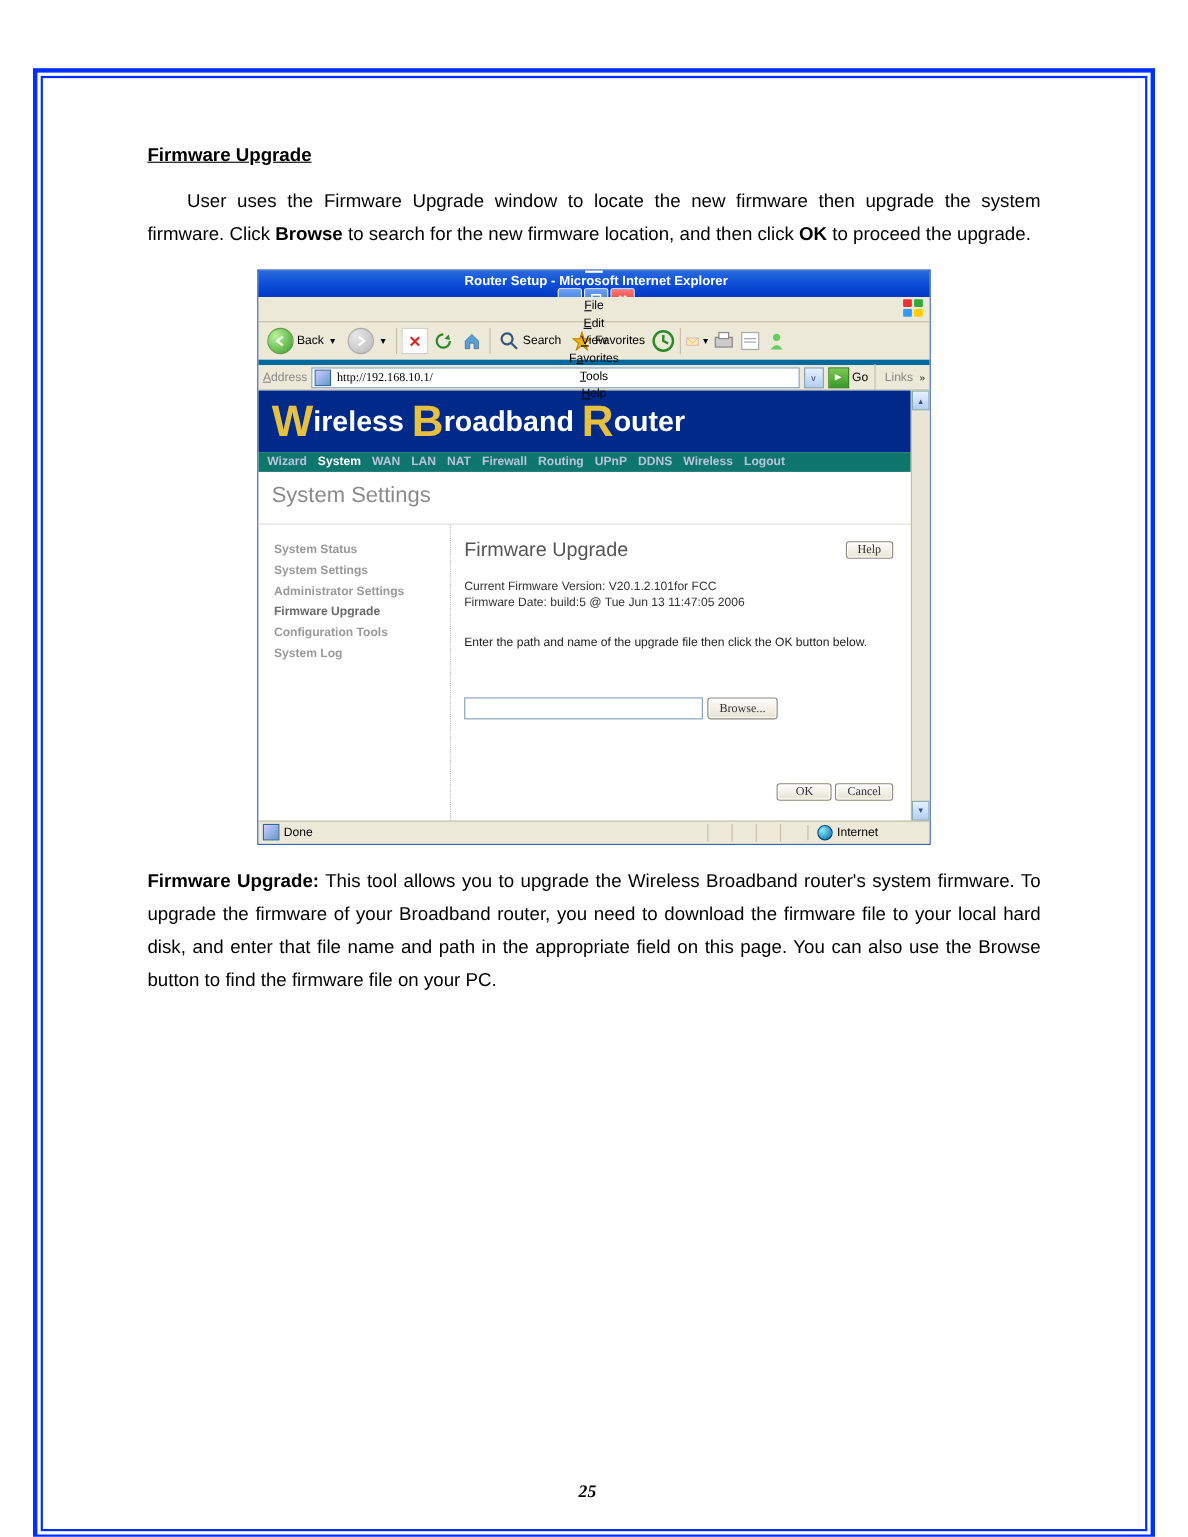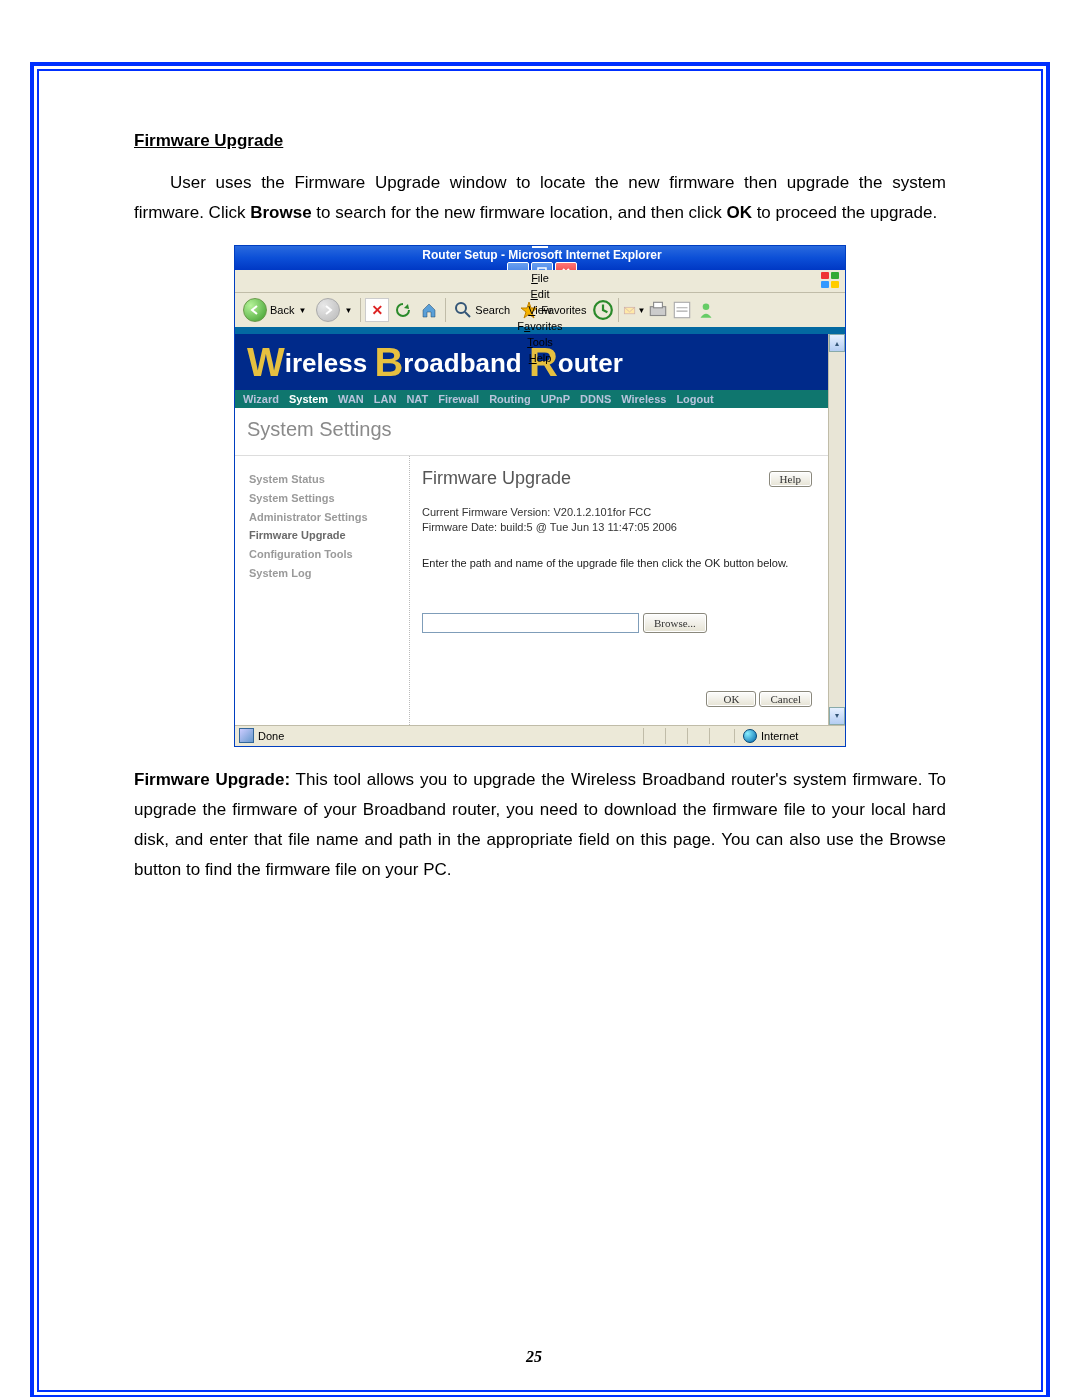--- a/index.html
+++ b/index.html
@@ -65,21 +65,21 @@
   .menubar span { padding:2px 8px; color:#000; font-size:11px; }
   .menubar span u { text-decoration: underline; }
   .winflag { position:absolute; right:4px; top:2px; width:20px; height:18px; }
   .winflag div { position:absolute; width:8px; height:7px; border-radius:1px; }
 
   .toolbar {
     display:flex;
     align-items:center;
     height:34px;
     background:#ece9d8;
-    border-bottom:7px solid #0369a1;
+    border-bottom:5px solid #0369a1;
     padding:0 4px;
     gap:2px;
   }
   .tool-btn { display:flex; align-items:center; gap:3px; padding:2px 4px; }
   .circ { width:24px; height:24px; border-radius:50%; border:1px solid #6a9a4a; box-sizing:border-box; display:flex; align-items:center; justify-content:center; }
   .circ.green { background:radial-gradient(circle at 30% 30%, #b6f49a, #3a9a2a); }
   .circ.grey  { background:radial-gradient(circle at 30% 30%, #e8e8e8, #b8b8b8); border-color:#aaa; }
   .circ svg { width:12px; height:12px; }
   .caret { font-size:8px; margin-left:1px; }
   .sep { width:1px; height:24px; background:#c0bca8; margin:0 2px; }
@@ -335,20 +335,39 @@
               </svg>
         </div>
         <div class="icon-slot">
           <svg viewBox="0 0 20 20">
                 <circle cx="10" cy="7" r="3" fill="#6c6"></circle>
                 <path d="M5 17 Q10 10 15 17 Z" fill="#6c6"></path>
               </svg>
         </div>
       </div>
 
+      <div class="addrbar">
+        <span class="lbl"><span style="text-decoration:underline">A</span>ddress</span>
+        <div class="addrbox">
+          <div class="pageicon"></div>
+          <input value="http://192.168.10.1/" style="">
+        </div>
+        <div class="addrdrop">v</div>
+        <div class="gobtn">
+          <div class="gob">
+                <svg viewBox="0 0 10 10">
+                  <path d="M2 2 L8 5 L2 8 Z" fill="#fff"></path>
+                </svg>
+              </div>
+          <span>Go</span>
+        </div>
+        <div class="sep"></div>
+        <span class="links-lbl">Links</span>
+        <span class="chev">»</span>
+      </div>
 
       <div class="router-page">
         <div class="router-body">
 
           <div class="hero">
             <span class="hero-text">
               <span class="cap">W</span><span>ireless </span><span class="cap">B</span><span>roadband </span><span class="cap">R</span><span>outer</span>
             </span>
           </div>
 

